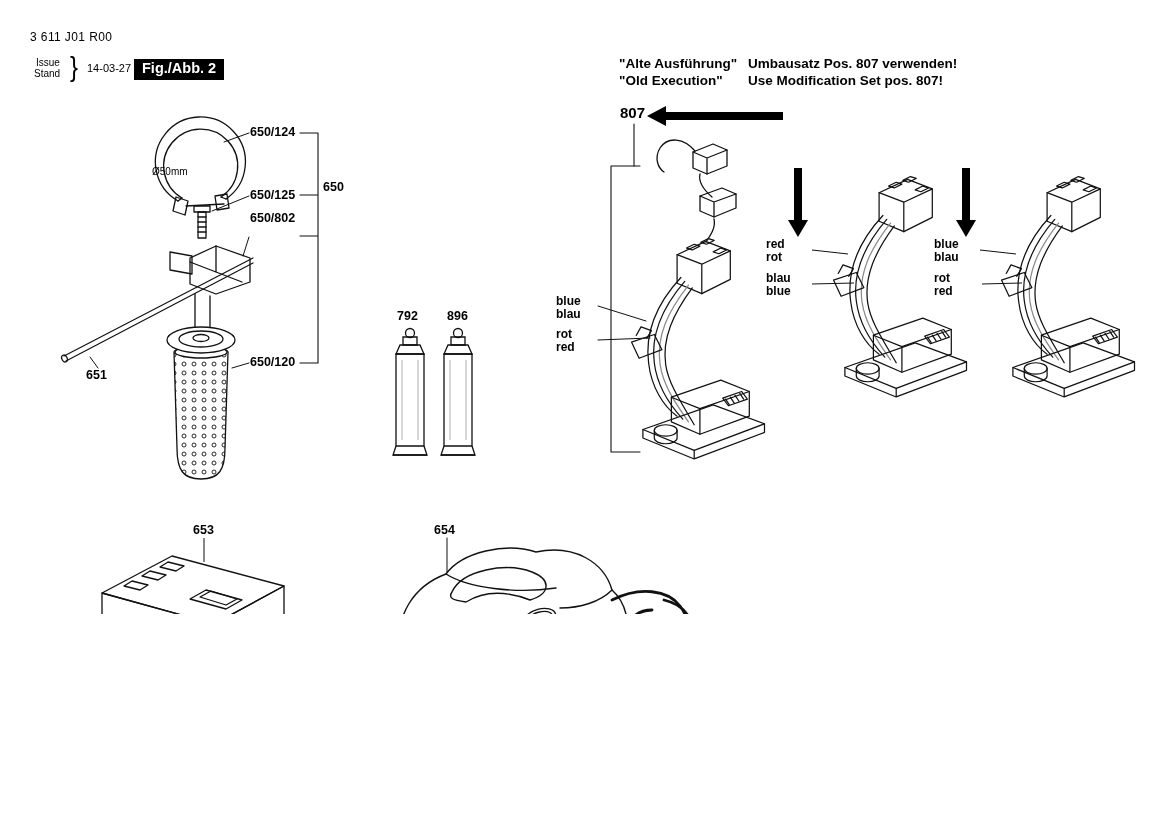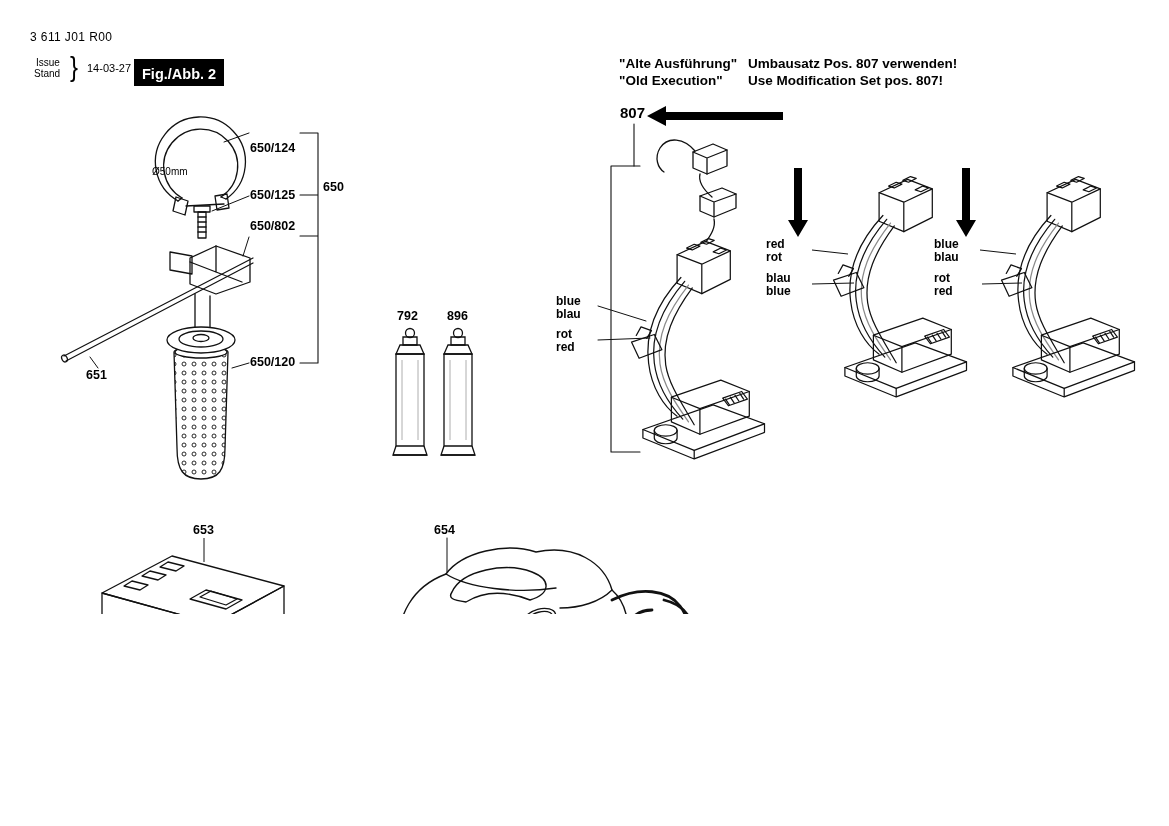--- a/index.html
+++ b/index.html
@@ -11,21 +11,21 @@
   .b{font-weight:bold;font-size:12.5px}
   .b14{font-weight:bold;font-size:15px}
   .small{font-size:10px}
   .pn{font-size:12px;letter-spacing:.4px}
   .notice{font-weight:bold;font-size:13.5px}
   .wire{font-weight:bold;font-size:12px;line-height:12.5px;}
   .wire span{display:block}
   .mltitle{font-weight:bold;font-size:12px;line-height:13.5px}
   .mltitle span{display:block}
   .figbox{position:absolute;background:#000;color:#fff;font-weight:bold;font-size:14.5px;
-          padding:8px 8px 3px;line-height:1.1}
+          padding:2px 8px 3px;line-height:1.1}
   .footer{font-size:10px;line-height:11px}
   .footer span{display:block}
   .brace{font-size:24px;font-weight:300;line-height:1;transform:scaleY(1.12);transform-origin:left top}
 </style>
 </head>
 <body>
 
 <div class="page">
 
   <svg class="art" width="1169" height="826" viewBox="0 0 1169 826">
@@ -189,24 +189,24 @@
   <div class="lbl" style="left:87px;top:62px;font-size:11px">14-03-27</div>
   <div class="figbox" style="left:134px;top:59px">Fig./Abb. 2</div>
 
   <div class="lbl notice" style="left:619px;top:57px">"Alte Ausführung"</div>
   <div class="lbl notice" style="left:619px;top:74px">"Old Execution"</div>
   <div class="lbl notice" style="left:748px;top:57px">Umbausatz Pos. 807 verwenden!</div>
   <div class="lbl notice" style="left:748px;top:74px">Use Modification Set pos. 807!</div>
 
   <div class="lbl b14" style="left:620px;top:105px">807</div>
 
-  <div class="lbl b" style="left:250px;top:142px">650/124</div>
+  <div class="lbl b" style="left:250px;top:126px">650/124</div>
   <div class="lbl small" style="left:152px;top:166px">Ø50mm</div>
   <div class="lbl b" style="left:250px;top:189px">650/125</div>
-  <div class="lbl b" style="left:250px;top:220px">650/802</div>
+  <div class="lbl b" style="left:250px;top:212px">650/802</div>
   <div class="lbl b" style="left:323px;top:181px">650</div>
   <div class="lbl b" style="left:250px;top:356px">650/120</div>
   <div class="lbl b" style="left:86px;top:369px">651</div>
 
   <div class="lbl b" style="left:397px;top:310px">792</div>
   <div class="lbl b" style="left:447px;top:310px">896</div>
 
   <div class="lbl b" style="left:193px;top:524px">653</div>
   <div class="lbl b" style="left:434px;top:524px">654</div>
 

